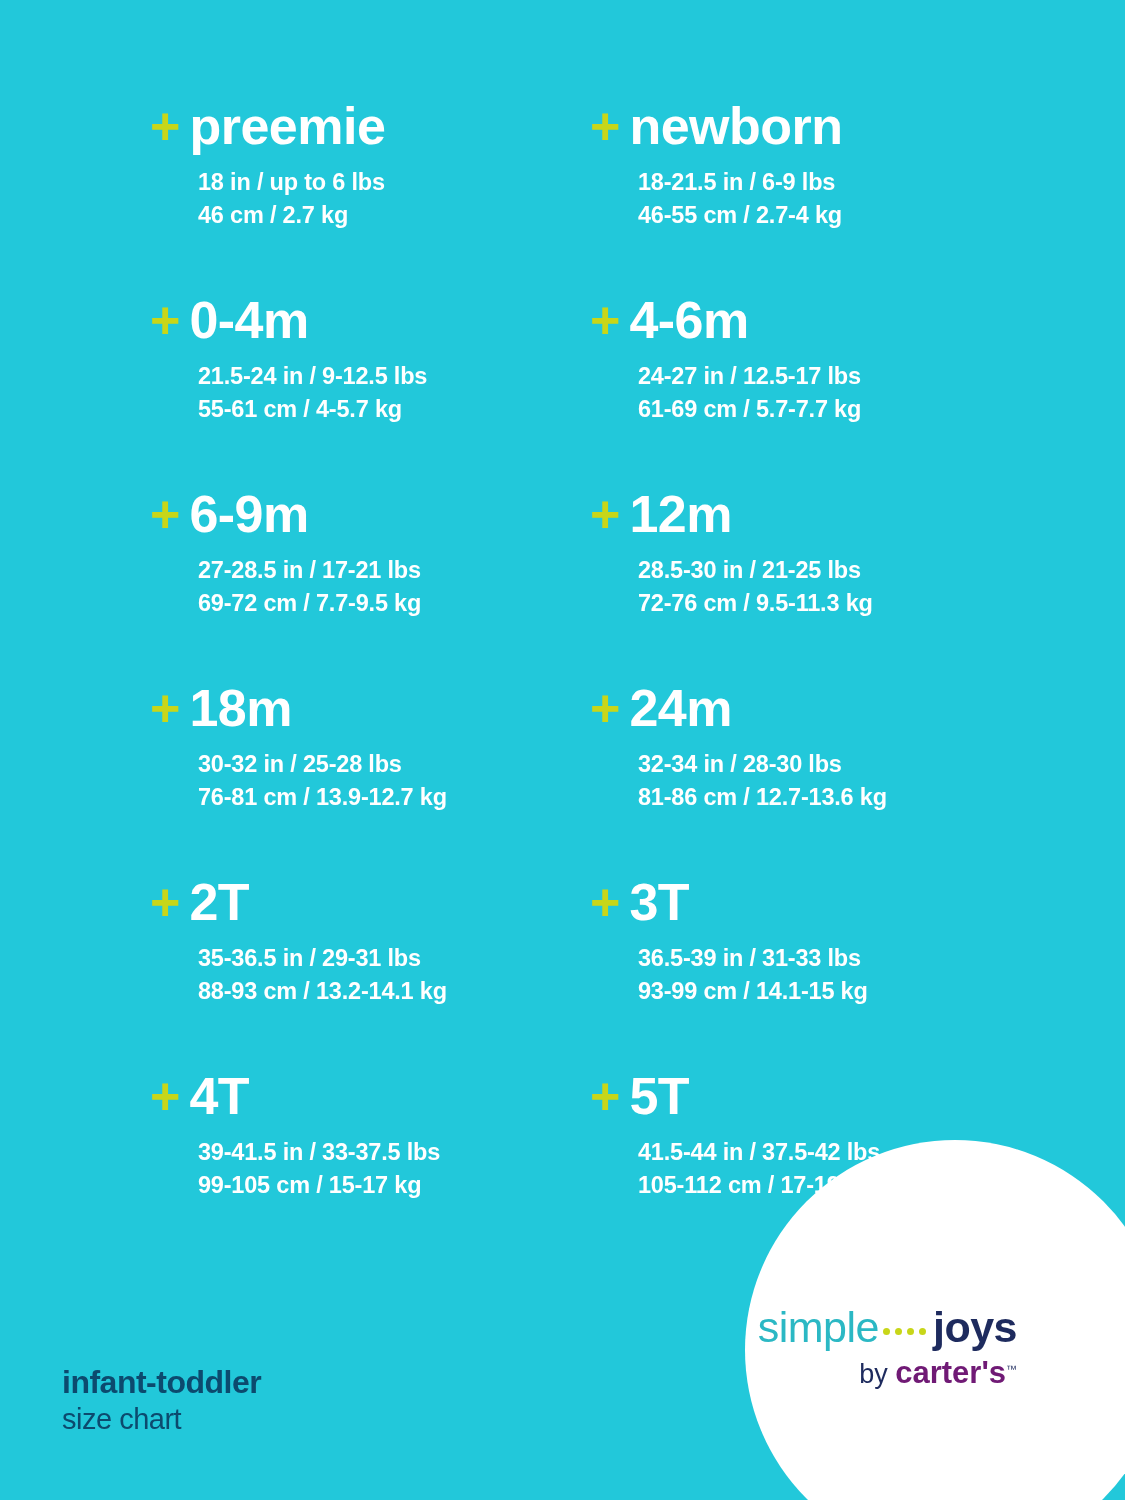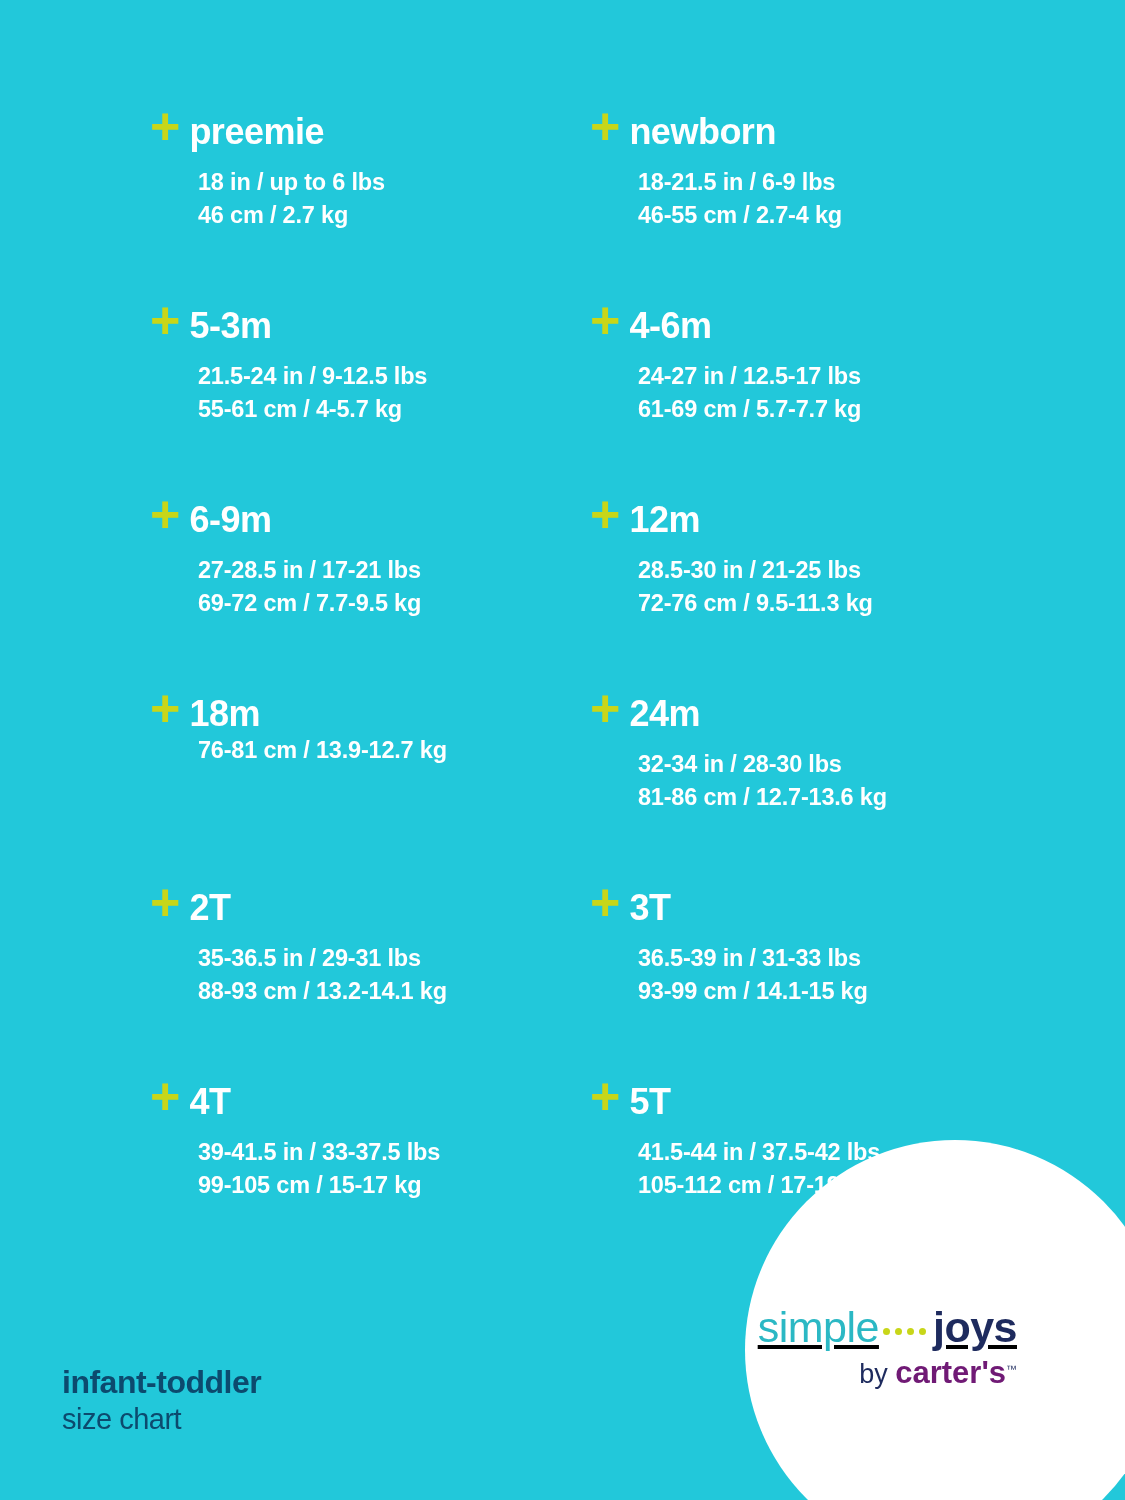--- a/index.html
+++ b/index.html
@@ -42,21 +42,21 @@
     color: #c8d619;
     font-size: 52px;
     font-weight: 700;
     line-height: 1;
     position: relative;
     top: 0px;
     letter-spacing: -1px;
   }
   .size-name {
     color: #ffffff;
-    font-size: 36px;
+    font-size: 52px;
     font-weight: 700;
     line-height: 1;
     letter-spacing: -0.5px;
   }
   .size-line {
     color: #ffffff;
     font-size: 23.5px;
     font-weight: 700;
     line-height: 1.42;
     margin-left: 48px;
@@ -100,21 +100,20 @@
     right: 108px;
     bottom: 112px;
     text-align: right;
     width: 330px;
   }
   .logo-row1 {
     font-size: 43px;
     line-height: 1;
     white-space: nowrap;
     letter-spacing: -0.5px;
-    text-decoration: underline;
   }
   .logo-simple {
     color: #2bb8c4;
     font-weight: 400;
   }
   .logo-dots {
     display: inline-block;
     width: 46px;
     height: 10px;
     position: relative;
@@ -180,21 +179,21 @@
         <span class="plus">+</span>
         <span class="size-name">newborn</span>
       </div>
       <div class="size-line first">18-21.5 in / 6-9 lbs</div>
       <div class="size-line">46-55 cm / 2.7-4 kg</div>
     </div>
 
     <div class="size-card">
       <div class="size-head">
         <span class="plus">+</span>
-        <span class="size-name">5-3m</span>
+        <span class="size-name">0-4m</span>
       </div>
       <div class="size-line first">21.5-24 in / 9-12.5 lbs</div>
       <div class="size-line">55-61 cm / 4-5.7 kg</div>
     </div>
 
     <div class="size-card">
       <div class="size-head">
         <span class="plus">+</span>
         <span class="size-name">4-6m</span>
       </div>
@@ -218,20 +217,21 @@
       </div>
       <div class="size-line first">28.5-30 in / 21-25 lbs</div>
       <div class="size-line">72-76 cm / 9.5-11.3 kg</div>
     </div>
 
     <div class="size-card">
       <div class="size-head">
         <span class="plus">+</span>
         <span class="size-name">18m</span>
       </div>
+      <div class="size-line first">30-32 in / 25-28 lbs</div>
       <div class="size-line">76-81 cm / 13.9-12.7 kg</div>
     </div>
 
     <div class="size-card">
       <div class="size-head">
         <span class="plus">+</span>
         <span class="size-name">24m</span>
       </div>
       <div class="size-line first">32-34 in / 28-30 lbs</div>
       <div class="size-line">81-86 cm / 12.7-13.6 kg</div>

